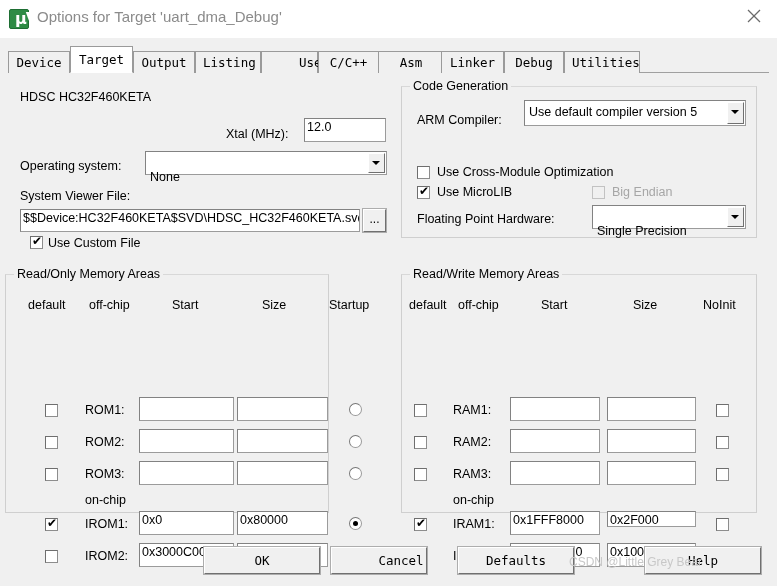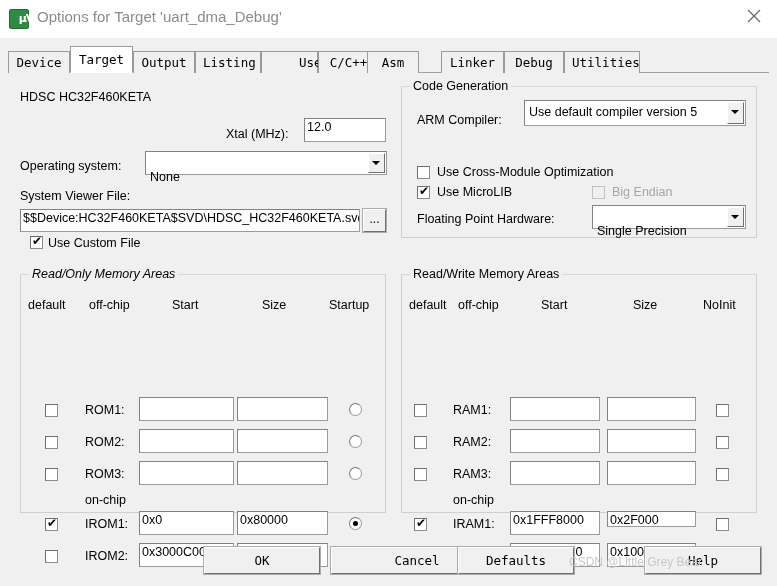--- a/index.html
+++ b/index.html
@@ -33,21 +33,21 @@
     border-radius: 2px;
     box-sizing: border-box;
   }
   .app-icon .glyph {
     position: absolute;
     left: 0; top: -1px;
     width: 32px;
     text-align: center;
     color: #ffffff;
     font-family: "DejaVu Sans", sans-serif;
-    font-size: 11px;
+    font-size: 16px;
     font-weight: bold;
     line-height: 19px;
     letter-spacing: -1px;
   }
   .title-text {
     position: absolute;
     left: 37px; top: 8px;
     font-size: 15px;
     color: #8b8b8b;
     font-family: "Liberation Sans", sans-serif;
@@ -302,21 +302,21 @@
 </div>
 
 <div class="tabstrip">
   <div class="tabs-line"></div>
   <div class="tab" style="left:8px;   width:62px;">Device</div>
   <div class="tab active" style="left:70px;  width:63px;">Target</div>
   <div class="tab" style="left:133px; width:62px;">Output</div>
   <div class="tab" style="left:195px; width:66px;">Listing</div>
   <div class="tab" style="left:261px; width:57px;padding-left:37px;">User</div>
   <div class="tab" style="left:318px; width:61px;">C/C++</div>
-  <div class="tab" style="left:367px; width:52px;">Asm</div>
+  <div class="tab" style="left:378px; width:66px;">Asm</div>
   <div class="tab" style="left:441px; width:63px;">Linker</div>
   <div class="tab" style="left:504px; width:60px;">Debug</div>
   <div class="tab" style="left:564px; width:76px;">Utilities</div>
 </div>
 
 <div class="body-area">
 
   <div class="lbl" style="left:20px; top:17px;">HDSC HC32F460KETA</div>
 
   <div class="lbl" style="left:226px; top:54px;">Xtal (MHz):</div>
@@ -366,21 +366,21 @@
   <div class="lbl dim" style="left:612px; top:112px;">Big Endian</div>
 
   <div class="lbl" style="left:417px; top:139px;">Floating Point Hardware:</div>
   <div class="combo" style="left:592px; top:132px; width:154px; height:24px;text-align:center;">
     <div class="ctext">Single Precision</div>
     <div class="cbtn">
       <div class="arrow"></div>
     </div>
   </div>
 
-  <div class="group" style="left:20px; top:201px; width:366px; height:239px;font-style:italic;">
+  <div class="group" style="left:5px; top:201px; width:324px; height:239px;">
     <div class="gtitle">Read/Only Memory Areas</div>
   </div>
   <div class="lbl" style="left:28px; top:225px;">default</div>
   <div class="lbl" style="left:89px; top:225px;">off-chip</div>
   <div class="lbl" style="left:172px; top:225px;">Start</div>
   <div class="lbl" style="left:262px; top:225px;">Size</div>
   <div class="lbl" style="left:329px; top:225px;">Startup</div>
 
   <div class="cb" style="left:45px; top:331px;"></div>
   <div class="lbl" style="left:85px; top:330px;">ROM1:</div>
@@ -497,21 +497,21 @@
     <div class="val">0x200F0000</div>
   </div>
   <div class="tf" style="left:607px; top:470px; width:89px; height:24px;">
     <div class="val">0x1000</div>
   </div>
   <div class="cb" style="left:716px; top:477px;"></div>
 
   <div class="btn" style="left:204px; top:474px; width:116px; height:27px; line-height:25px;">
     <span>OK</span>
   </div>
-  <div class="btn" style="left:331px; top:474px; width:128px; height:27px; line-height:25px;padding-left:44px;">
+  <div class="btn" style="left:331px; top:474px; width:96px; height:27px; line-height:25px;padding-left:44px;">
     <span>Cancel</span>
   </div>
   <div class="btn" style="left:458px; top:474px; width:116px; height:27px; line-height:25px;">
     <span>Defaults</span>
   </div>
   <div class="btn" style="left:645px; top:474px; width:116px; height:27px; line-height:25px;">
     <span>Help</span>
   </div>
 
 </div>

